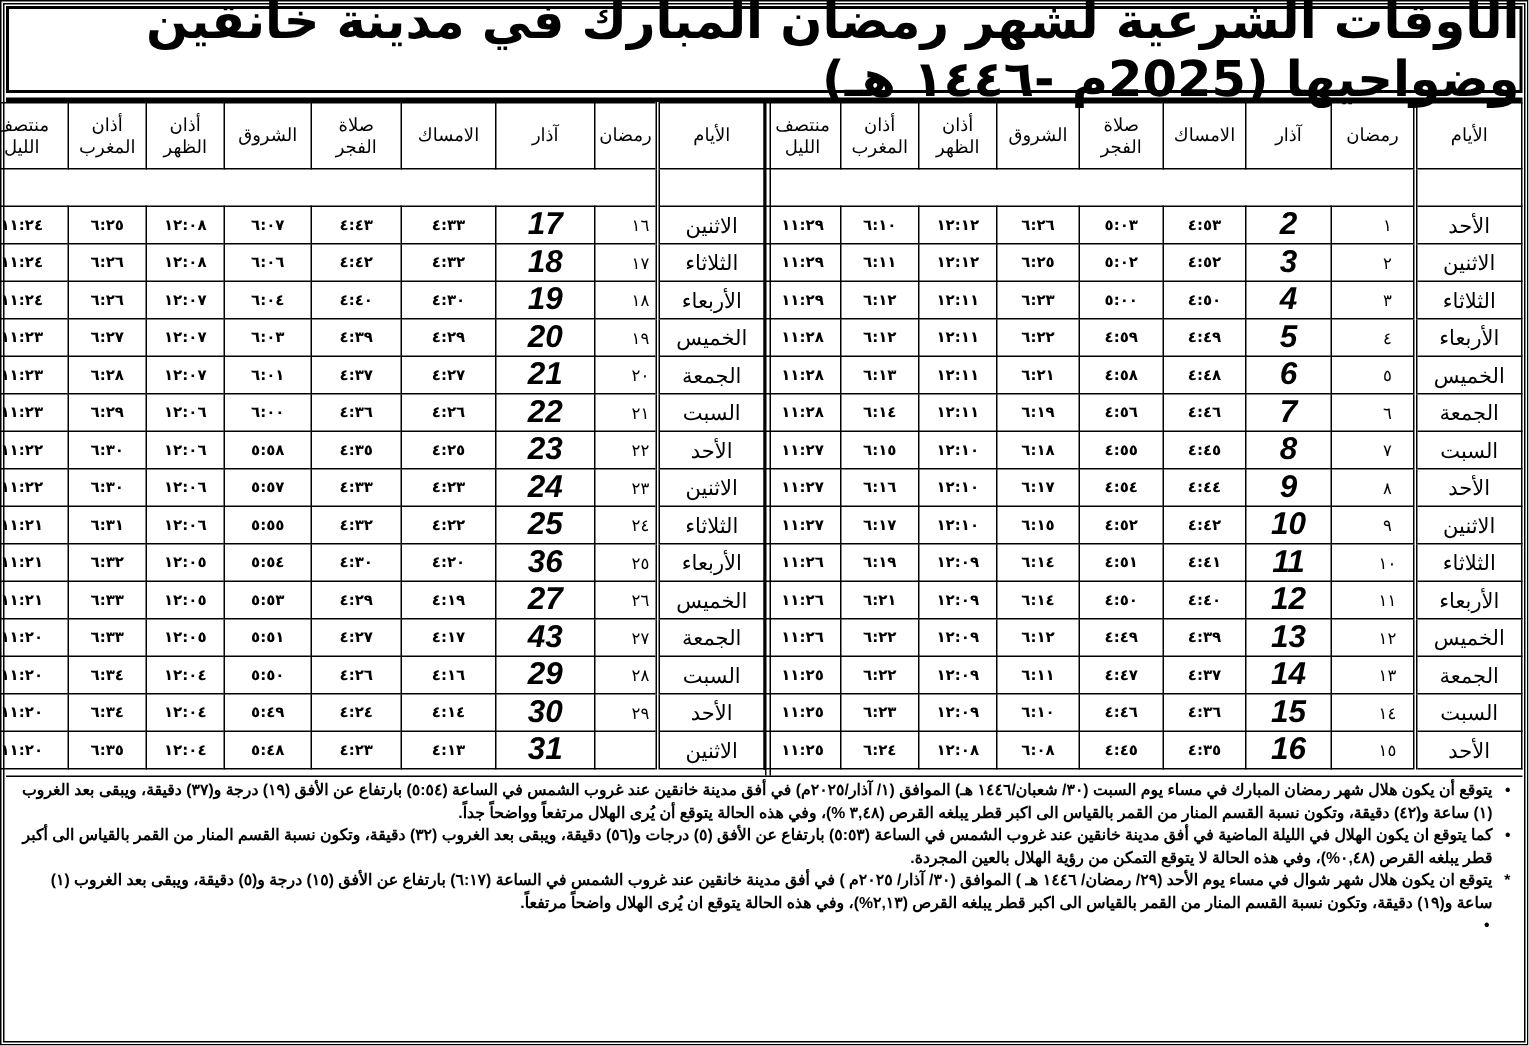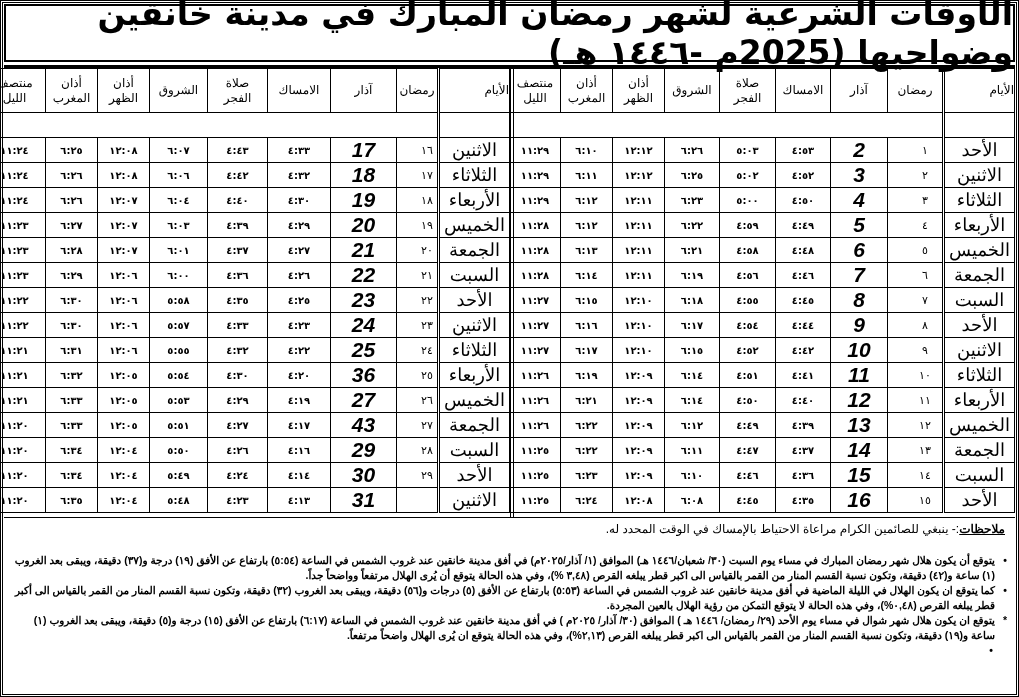--- a/index.html
+++ b/index.html
@@ -14,22 +14,22 @@
   .title { font-family: "DejaVu Sans", sans-serif; font-weight: bold; font-size: 33px; letter-spacing: -0.5px; }
   .tables { position: absolute; left: 4px; top: 65px; width: 1011px; height: 452px; direction: rtl; display: flex; border-top: 3px solid #000; }
   .tbl-wrap { height: 100%; }
   .tbl-wrap.right { width: 505px; border-left: 4px double #000; }
   .tbl-wrap.left { width: 506px; }
   table { border-collapse: collapse; width: 100%; table-layout: fixed; direction: rtl; }
   th, td { border: 1px solid #000; text-align: center; vertical-align: middle; }
   th { font-weight: normal; font-size: 12px; line-height: 15px; height: 44px; font-family: "Liberation Sans", sans-serif; }
   td { height: 25px; font-size: 10px; font-family: "DejaVu Sans", sans-serif; font-weight: bold; }
   tr.spacer td { height: 25px; }
-  td.day { font-size: 18px; font-weight: normal; font-family: "Liberation Sans", sans-serif; border-left: 3px double #000; text-align: center; }
-  th.day-h { border-left: 3px double #000; text-align: right; }
+  td.day { font-size: 14px; font-weight: normal; font-family: "Liberation Sans", sans-serif; border-left: 3px double #000; text-align: center; }
+  th.day-h { border-left: 3px double #000; }
   td.adhar { font-size: 21px; font-style: italic; font-weight: bold; font-family: "Liberation Sans", sans-serif; }
   td.ramadan { font-size: 11px; font-weight: normal; padding-left: 20px; }
   .notes { position: absolute; left: 4px; top: 517px; width: 1011px; height: 174px; border-top: 1px solid #000; direction: rtl; padding: 2px 10px 0 8px; font-family: "Liberation Sans", sans-serif; font-size: 10.5px; font-weight: bold; }
   .note-head { font-size: 12px; font-weight: normal; margin-right: 0px; margin-top: 2px; margin-bottom: 17px; }
   .note-head .lbl { text-decoration: underline; font-weight: bold; }
   .bullet { line-height: 15px; margin-bottom: 0px; padding-right: 10px; position: relative; }
   .bullet .mk { position: absolute; right: -2px; top: 0; }
   .bullet.last { padding-right: 28px; }
   .bullet.last .mk { right: 12px; }
 </style>
@@ -437,24 +437,20 @@
             <td>١٢:٠٤</td>
             <td>٦:٣٥</td>
             <td>١١:٢٠</td>
           </tr>
         </tbody>
     </table>
   </div>
 </div>
 
 <div class="notes">
-  <div class="note-head">
-    <span class="lbl">ملاحظات</span><span>:- </span>
-    <span>ينبغي للصائمين الكرام مراعاة الاحتياط بالإمساك في الوقت المحدد له.</span>
-  </div>
   <div class="bullet">
     <span class="mk">•</span>
     <span>يتوقع أن يكون هلال شهر رمضان المبارك في مساء يوم السبت  (٣٠/ شعبان/١٤٤٦ هـ) الموافق (١/ آذار/٢٠٢٥م) في أفق مدينة خانقين عند غروب الشمس في الساعة (٥:٥٤) بارتفاع عن الأفق (١٩) درجة و(٣٧) دقيقة، ويبقى بعد الغروب (١) ساعة و(٤٢) دقيقة، وتكون نسبة القسم المنار من القمر بالقياس الى اكبر قطر يبلغه القرص (٣,٤٨ %)، وفي هذه الحالة يتوقع أن يُرى الهلال مرتفعاً وواضحاً جداً.</span>
   </div>
   <div class="bullet">
     <span class="mk">•</span>
     <span>كما يتوقع ان يكون الهلال في الليلة الماضية في أفق مدينة خانقين عند غروب الشمس في الساعة (٥:٥٣) بارتفاع عن الأفق (٥) درجات و(٥٦) دقيقة، ويبقى بعد الغروب (٣٢) دقيقة، وتكون نسبة القسم المنار من القمر بالقياس الى أكبر قطر يبلغه القرص (٠,٤٨%)، وفي هذه الحالة لا يتوقع التمكن من رؤية الهلال بالعين المجردة.</span>
   </div>
   <div class="bullet">
     <span class="mk">*</span>

